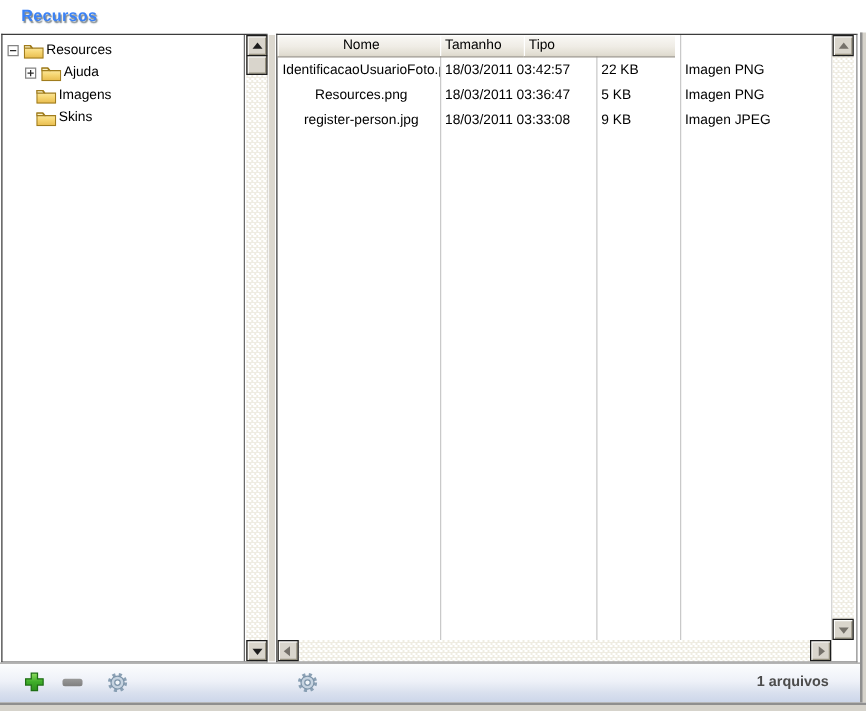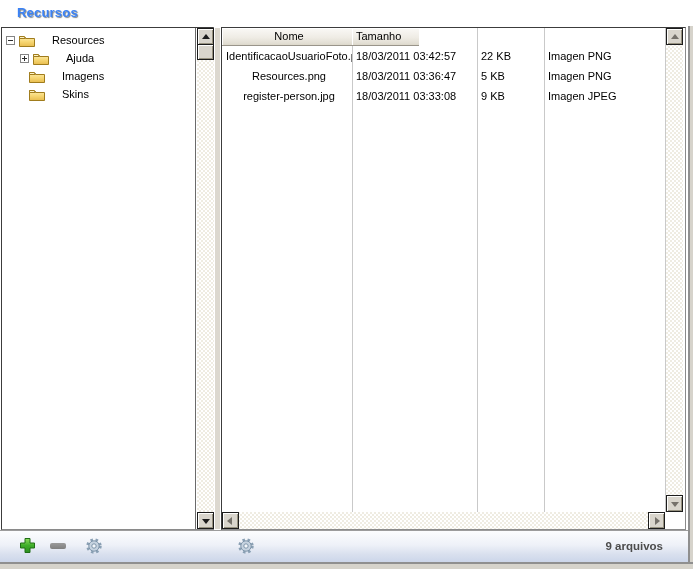--- a/index.html
+++ b/index.html
@@ -49,21 +49,21 @@
 
   
   .tree-row { position:absolute; height:18px; display:flex; align-items:center; left:0; width:190px; cursor:default; }
   .tree-row .expander {
     width:9px; height:9px; background:#fff; border:1px solid #848484;
     position:relative; flex:none;
   }
   .expander .h { position:absolute; left:1px; top:3px; width:5px; height:1px; background:#2b2b2b; }
   .expander .v { position:absolute; left:3px; top:1px; width:1px; height:5px; background:#2b2b2b; }
   .expander.none { visibility:hidden; }
-  .tree-label { margin-left:17px; white-space:nowrap; }
+  .tree-label { margin-left:2px; white-space:nowrap; }
   .folder-icon { width:16px; height:13px; flex:none; margin-left:4px; }
 
   
   .checker {
     background-image:conic-gradient(#ffffff 25%, #efece2 0 50%, #ffffff 0 75%, #efece2 0);
     background-size:4px 4px;
   }
   .sb-btn {
     position:absolute; width:17px; height:17px;
     background:#d9d5cc; border:1px solid #1c1c1c;
@@ -215,20 +215,21 @@
 <div class="file-panel">
 
   <div class="gridline" style="left:130px"></div>
   <div class="gridline" style="left:255px"></div>
   <div class="gridline" style="left:322px"></div>
   <div class="gridline" style="left:443px"></div>
 
   <div class="fl-header">
     <div class="hcell c0">Nome</div>
     <div class="hcell c2">Tamanho</div>
+    <div class="hcell c3">Tipo</div>
   </div>
 
   <div class="fl-rows">
     <div class="fl-row">
       <div class="cell c0">IdentificacaoUsuarioFoto.p</div>
       <div class="cell c1">18/03/2011 03:42:57</div>
       <div class="cell c2">22 KB</div>
       <div class="cell c3">Imagen PNG</div>
     </div>
     <div class="fl-row">
@@ -277,17 +278,17 @@
     <circle cx="9" cy="9" r="5.2" fill="#c6d3e0" stroke="#7d94a9" stroke-width="1"></circle>
     <circle cx="9" cy="9" r="2.2" fill="#f2f6fa" stroke="#7d94a9" stroke-width="1"></circle>
   </svg>
 
   <svg class="tb-icon" style="left:237px; top:6px" width="18" height="18" viewBox="0 0 18 18">
     <circle cx="9" cy="9" r="6.2" fill="none" stroke="#8aa0b4" stroke-width="3" stroke-dasharray="2.4 2.6"></circle>
     <circle cx="9" cy="9" r="5.2" fill="#c6d3e0" stroke="#7d94a9" stroke-width="1"></circle>
     <circle cx="9" cy="9" r="2.2" fill="#f2f6fa" stroke="#7d94a9" stroke-width="1"></circle>
   </svg>
 
-  <span class="status">9 arquivos</span>
+  <span class="status">1 arquivos</span>
 </div>
 
 <div class="bottom-edge"></div>
 <div class="right-edge"></div>
 
 </body></html>

